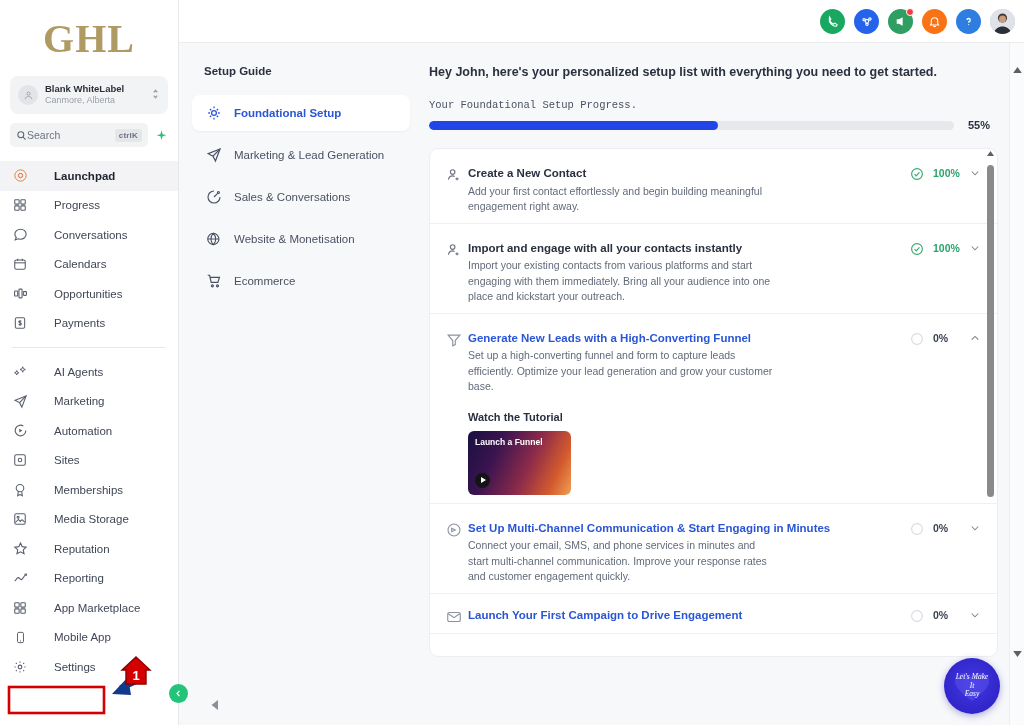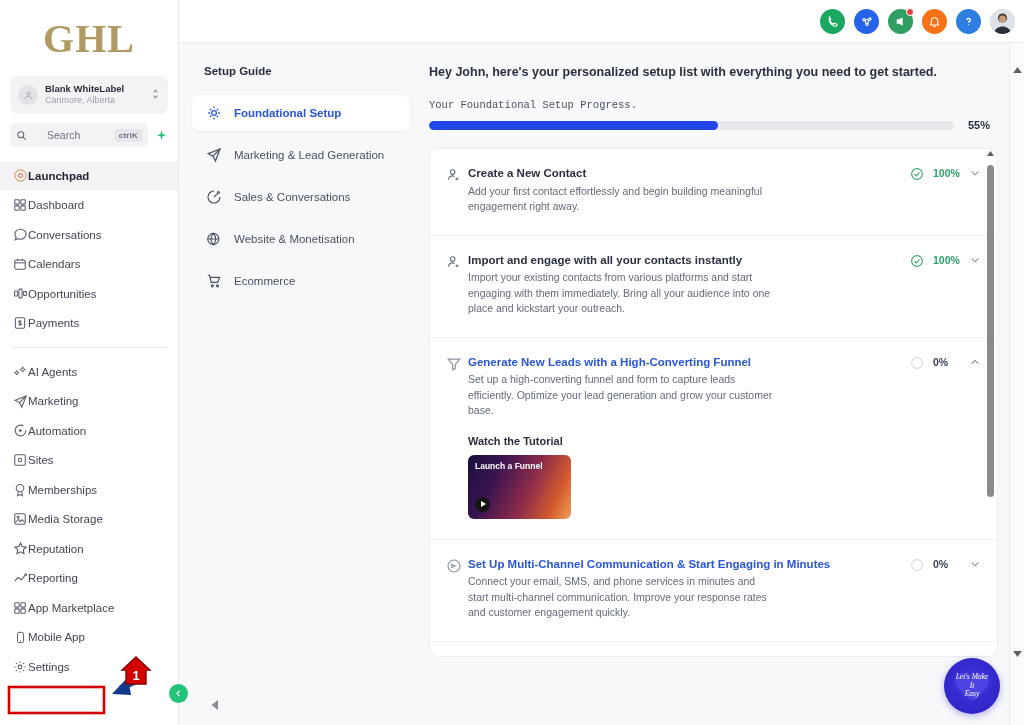--- a/index.html
+++ b/index.html
@@ -33,33 +33,33 @@
     flex: 0 0 20px;
   }
   .acct-text { flex: 1; min-width: 0; line-height: 1.15; }
   .acct-name { font-size: 9.5px; font-weight: bold; color: #2a2f3a; white-space: nowrap; overflow: hidden; }
   .acct-sub { font-size: 9px; color: #9ba0aa; white-space: nowrap; overflow: hidden; }
   .acct-chev { width: 10px; color: #9ba0aa; font-size: 8px; line-height: 1; text-align: center; }
 
   .search-row { margin: 9px 10px 0 10px; display: flex; align-items: center; gap: 6px; }
   .search-box {
     flex: 1; height: 24px; background: #f2f3f5; border-radius: 5px;
-    display: flex; align-items: center; padding: 0 6px; gap: 20px; cursor: text;
+    display: flex; align-items: center; padding: 0 6px; gap: 0; cursor: text;
   }
   .search-box .sq { color: #5b6270; display: flex; }
   .search-ph { flex: 1; font-size: 10.5px; color: #6b7280; }
   .kbd {
     font-size: 8px; color: #6b7280; background: #e4e6ea;
     border-radius: 3px; padding: 2px 4px; font-weight: bold; letter-spacing: .2px;
   }
   .spark { width: 14px; height: 14px; display: flex; align-items: center; justify-content: center; cursor: pointer; }
 
   .nav { margin-top: 14px; flex: 1; overflow: hidden; }
   .nav-item {
-    height: 29.5px; display: flex; align-items: center; gap: 0;
+    height: 29.5px; display: flex; align-items: center; gap: 26px;
     padding: 0 12px; font-size: 11.5px; color: #3f4654; cursor: pointer;
   }
   .nav-item .ni { width: 16px; height: 16px; display: flex; align-items: center; justify-content: center; flex: 0 0 16px; color: #585f6d; }
   .nav-item.active { background: #f3f3f5; font-weight: bold; color: #1f2430; }
   .nav-sep { height: 1px; background: #e8e8ea; margin: 9px 12px; }
 
   
   #main { flex: 1; height: 725px; background: #f7f8fa; position: relative; overflow: hidden; }
   .topbar { height: 43px; background: #ffffff; border-bottom: 1px solid #ececee; }
   .header-icons {
@@ -95,21 +95,21 @@
   .prog-row { display: flex; align-items: center; gap: 14px; padding: 8px 0 0 5px; }
   .prog-track { flex: 1; height: 9px; background: #e6e8ec; border-radius: 5px; overflow: hidden; }
   .prog-fill { height: 100%; background: #2145e6; border-radius: 5px; }
   .prog-pct { font-size: 11px; font-weight: bold; color: #2a3040; width: 30px; }
 
   .cards {
     margin: 17px 0 0 5px; background: #ffffff; border-radius: 9px;
     border: 1px solid #eceef1; height: 509px; overflow: hidden; position: relative;
   }
   .cards-inner { position: absolute; inset: 0; overflow: hidden; }
-  .card { display: flex; padding: 17px 16px 20px 16px; border-bottom: 1px solid #eef0f3; position: relative; }
+  .card { display: flex; padding: 17px 16px 8px 16px; border-bottom: 1px solid #eef0f3; position: relative; }
   .card-ic { width: 22px; flex: 0 0 22px; padding-top: 1px; color: #6b7280; display: flex; justify-content: flex-start; }
   .card-body { flex: 1; padding-right: 10px; }
   .card-title { font-size: 11.5px; font-weight: bold; color: #2a3040; line-height: 1.35; }
   .card-title.link { color: #2a56d6; }
   .card-desc { font-size: 10.5px; color: #626a7a; line-height: 1.48; margin-top: 2px; max-width: 305px; }
   .card-right { display: flex; align-items: flex-start; gap: 9px; padding-top: 1px; }
   .badge-ring { width: 14px; height: 14px; display: flex; align-items: center; justify-content: center; }
   .pct { font-size: 10.5px; font-weight: bold; width: 26px; }
   .pct.done { color: #2aa36b; }
   .pct.todo { color: #3a4252; }
@@ -222,21 +222,21 @@
 
       <div class="nav-item">
         <span class="ni">
           <svg width="14" height="14" viewBox="0 0 24 24" fill="none" stroke="#585f6d" stroke-width="1.8">
             <rect x="3" y="3" width="7.5" height="7.5" rx="1"></rect>
               <rect x="13.5" y="3" width="7.5" height="7.5" rx="1"></rect>
             <rect x="3" y="13.5" width="7.5" height="7.5" rx="1"></rect>
               <rect x="13.5" y="13.5" width="7.5" height="7.5" rx="1"></rect>
           </svg>
         </span>
-        <span>Dashboard</span>
+        <span>Progress</span>
       </div>
 
       <div class="nav-item">
         <span class="ni">
           <svg width="15" height="15" viewBox="0 0 24 24" fill="none" stroke="#585f6d" stroke-width="1.8">
             <path d="M21 11.5c0 4.4-4 8-9 8-1.2 0-2.4-.2-3.4-.6L3.5 20.5l1.7-4A7.6 7.6 0 0 1 3 11.5c0-4.4 4-8 9-8s9 3.6 9 8z"></path>
           </svg>
         </span>
         <span>Conversations</span>
       </div>

